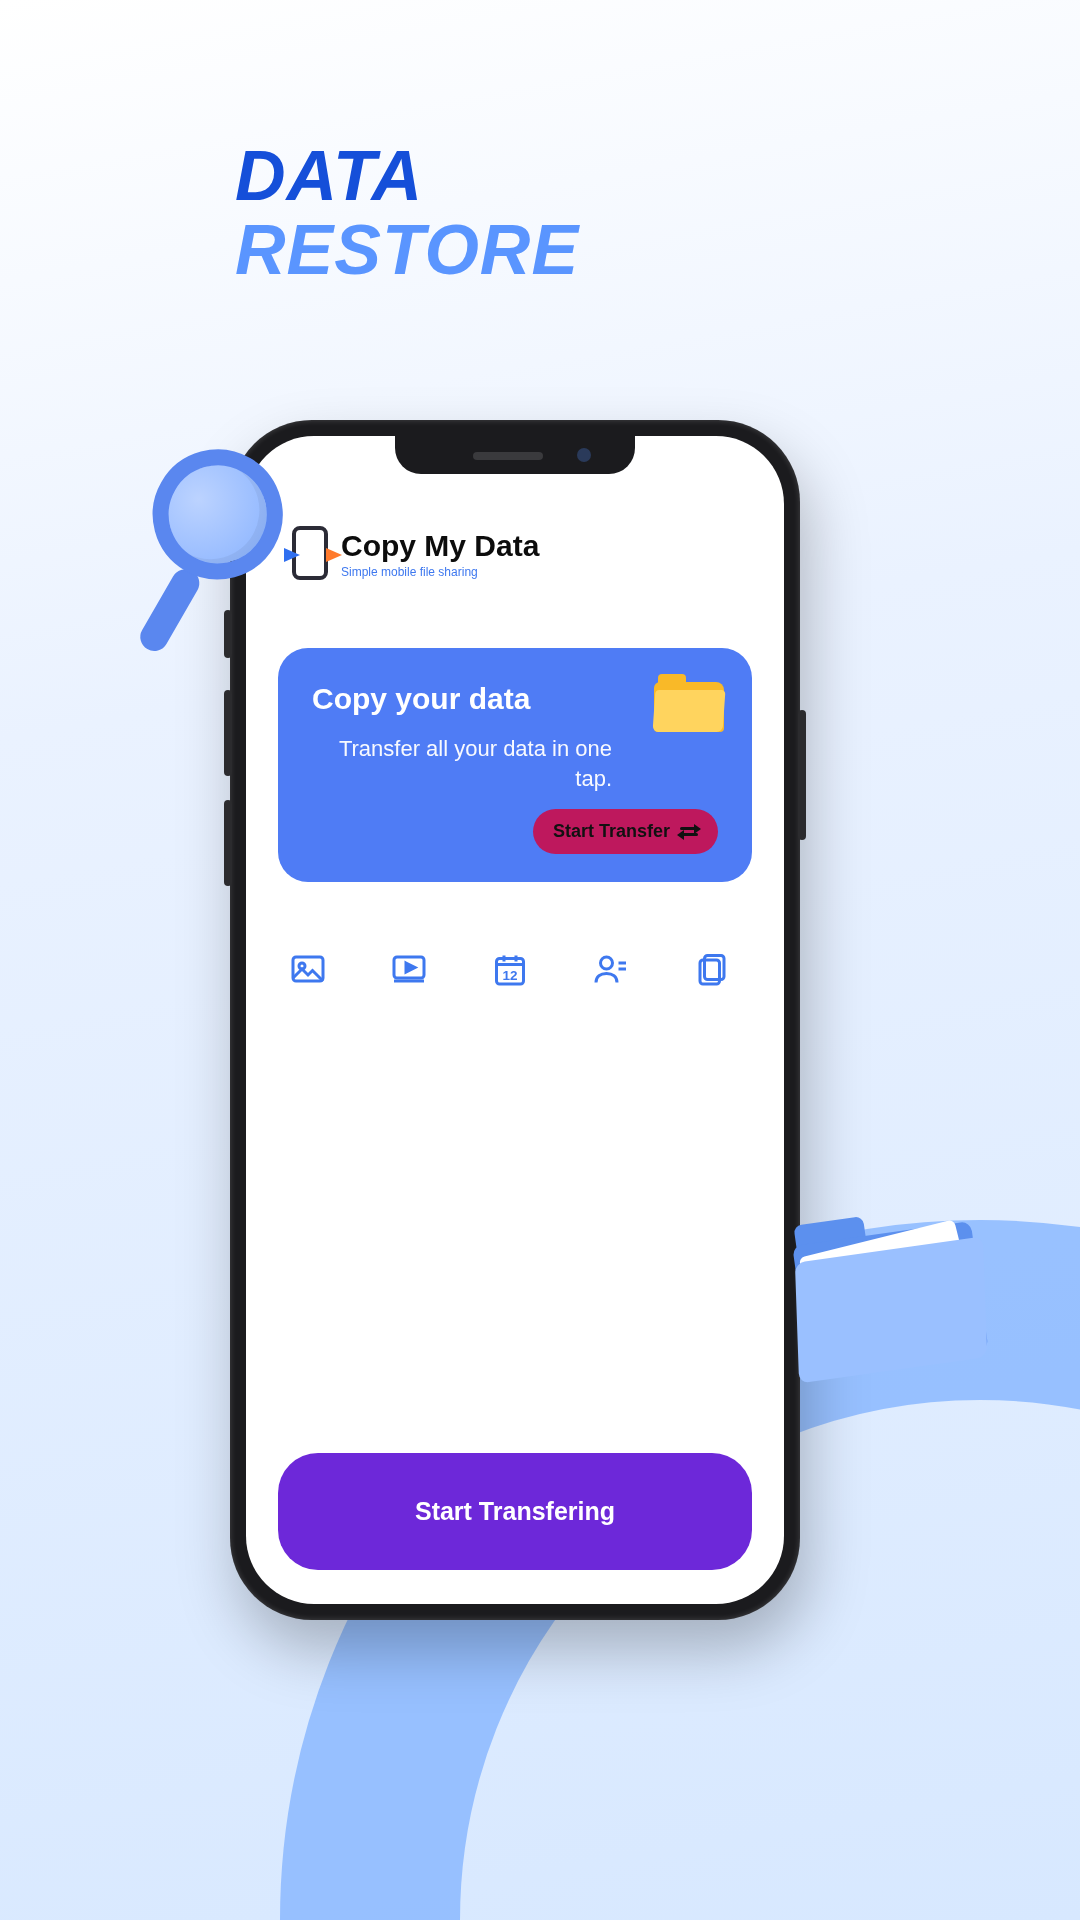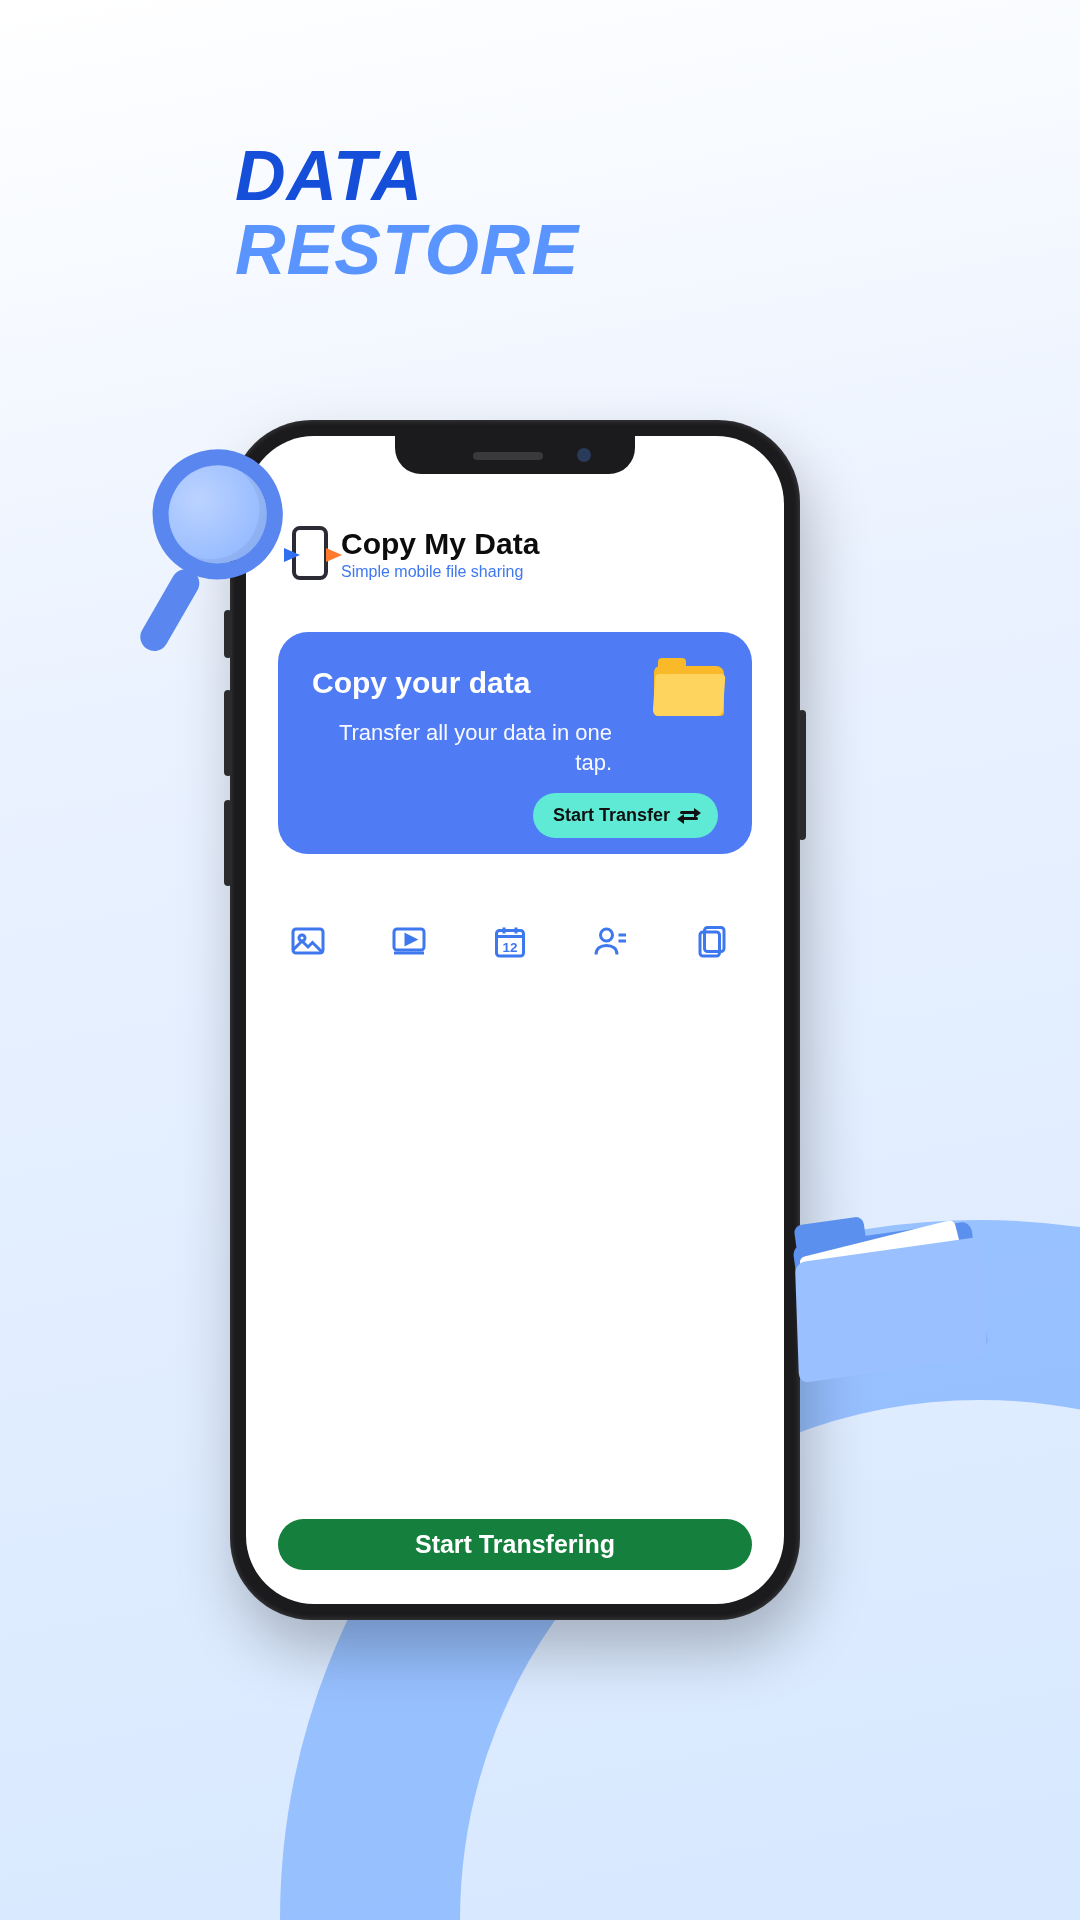--- a/index.html
+++ b/index.html
@@ -134,40 +134,40 @@
       position:absolute; top:22px; left:0;
       width:0;height:0; border-top:7px solid transparent;
       border-bottom:7px solid transparent; border-left:16px solid #2f6ff0;
     }
     .ai-a2 {
       position:absolute; top:22px; right:-2px;
       width:0;height:0; border-top:7px solid transparent;
       border-bottom:7px solid transparent; border-left:16px solid #ff7a2c;
     }
     .app-titles h1 { font-size:30px; font-weight:800; color:#0c0c0c; }
-    .app-titles p { font-size:16px; color:#3e78ef; margin-top:2px; }
+    .app-titles p { font-size:12px; color:#3e78ef; margin-top:2px; }
 
     .card {
       background:#4f7cf5; color:#fff;
-      border-radius:30px; padding:34px 34px 16px;
-      margin-top:50px; position:relative;
+      border-radius:30px; padding:34px 34px 28px;
+      margin-top:66px; position:relative;
     }
     .card h2 { font-size:30px; font-weight:700; }
     .card p { font-size:22px; margin-top:18px; max-width:300px; line-height:1.35; opacity:0.96;text-align:right; }
     .card-folder {
       position:absolute; top:28px; right:28px;
       width:70px; height:56px;
     }
     .cf-back { width:70px; height:50px; background:#f9b928; border-radius:6px 8px 4px 4px; position:absolute; top:6px; }
     .cf-tab { width:28px; height:12px; background:#f9b928; border-radius:4px 4px 0 0; position:absolute; top:-2px; left:4px; }
     .cf-front { width:70px; height:42px; background:#ffd45e; border-radius:4px 4px 6px 6px; position:absolute; top:14px; transform:skewX(-4deg); }
 
     .start-transfer {
       display:flex; align-items:center; gap:10px;
-      background:#5eead4; color:#111;
+      background:#be185d; color:#111;
       font-weight:700; font-size:18px;
       border:none; border-radius:24px;
       padding:12px 20px;
       margin-left:auto; margin-top:16px;
       cursor:pointer;
     }
     .swap-icon { display:inline-flex; flex-direction:column; gap:3px; }
     .swap-icon span { width:18px; height:3px; background:#111; position:relative; border-radius:2px;}
     .swap-icon span::after {
       content:""; position:absolute; top:-3px;
@@ -182,24 +182,24 @@
     }
     .type-btn {
       width:46px; height:46px; color:#3b82f6;
       display:flex; align-items:center; 
       background:none; border:none; cursor:pointer;
     }
     .type-btn svg { width:36px; height:36px; stroke:#3e78ef; stroke-width:2; fill:none; }
 
     .bottom-btn {
       margin-top:auto;
-      background:#15803d; color:#fff;
+      background:#6d28d9; color:#fff;
       font-size:25px; font-weight:600;
       border:none; border-radius:40px;
-      padding:11px 0; width:100%;
+      padding:44px 0; width:100%;
       cursor:pointer;
     }
   </style>
 </head>
 <body>
 
 <div class="bg-arc"></div>
 
 <div class="headline">
   <div class="l1">DATA</div>

